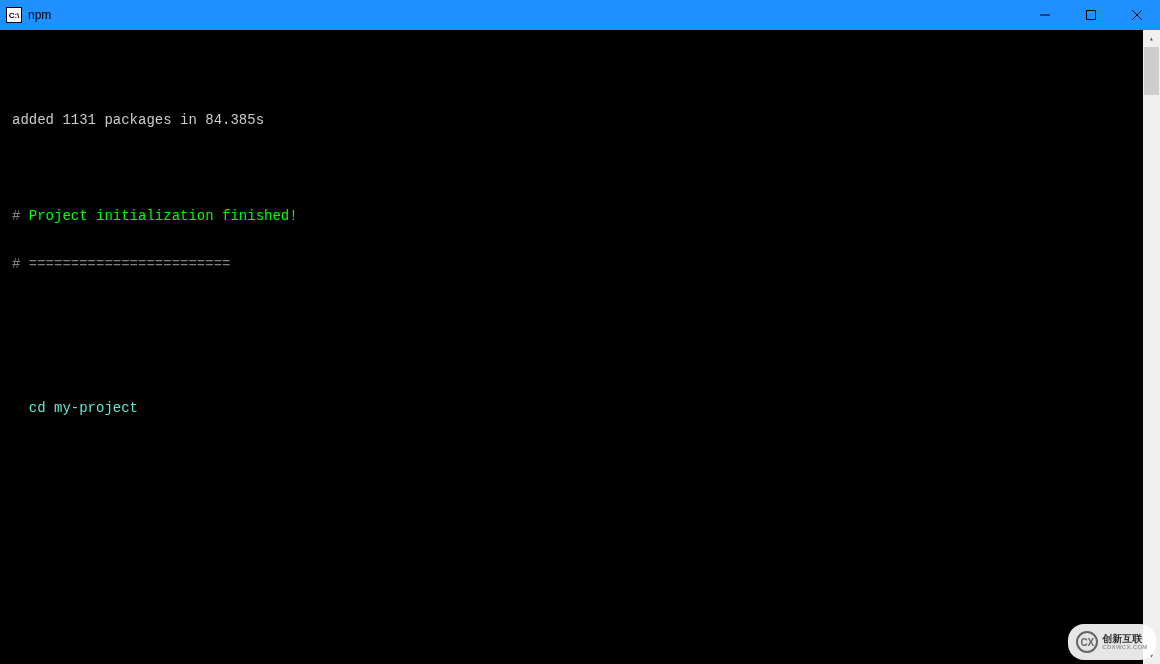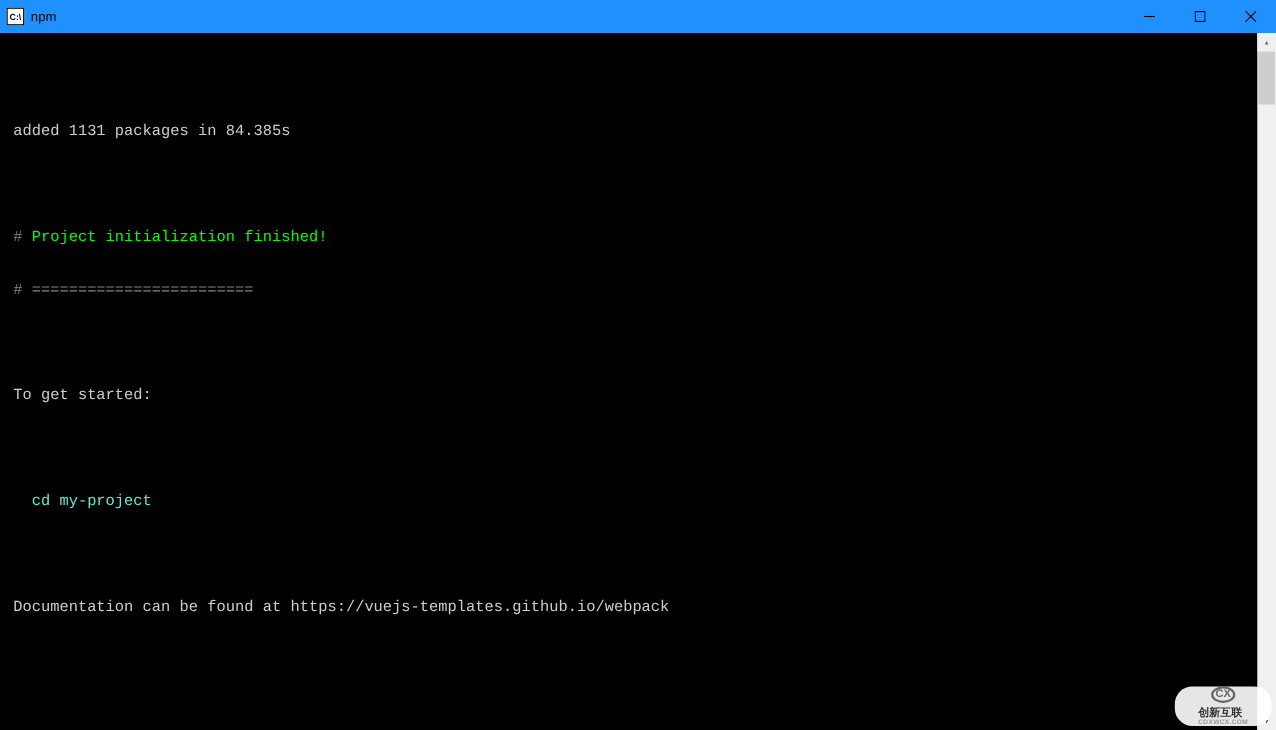--- a/index.html
+++ b/index.html
@@ -102,21 +102,20 @@
       background: rgba(255,255,255,0.9);
       border-radius: 16px;
       display: flex;
       align-items: center;
       justify-content: center;
       font-size: 10px;
       color: #333;
       font-family: 'Microsoft YaHei', sans-serif;
       padding: 2px;
       gap: 4px;
-      flex-direction: column;
     }
     .wm-logo {
       width: 22px;
       height: 22px;
       border: 2px solid #666;
       border-radius: 50%;
       display:flex;align-items:center;justify-content:center;
       font-weight:bold;color:#666;font-size:10px;
     }
     .wm-text { display:flex; flex-direction:column; line-height:1.1;font-weight:bold; }
@@ -150,25 +149,23 @@
 </div>
 
 <div class="terminal-wrap">
   <div class="terminal">
     <div class="line"></div>
     <div class="line">added 1131 packages in 84.385s</div>
     <div class="line"></div>
     <div class="line"><span class="dim">#</span><span class="green"> Project initialization finished!</span></div>
     <div class="line dim"># ========================</div>
     <div class="line"></div>
-    <div class="line">To get started:</div>
     <div class="line"></div>
     <div class="line yellow">  cd my-project</div>
     <div class="line"></div>
-    <div class="line">Documentation can be found at https://vuejs-templates.github.io/webpack</div>
     <div class="line"></div>
     
     
     
     
     
     
     
     
     

